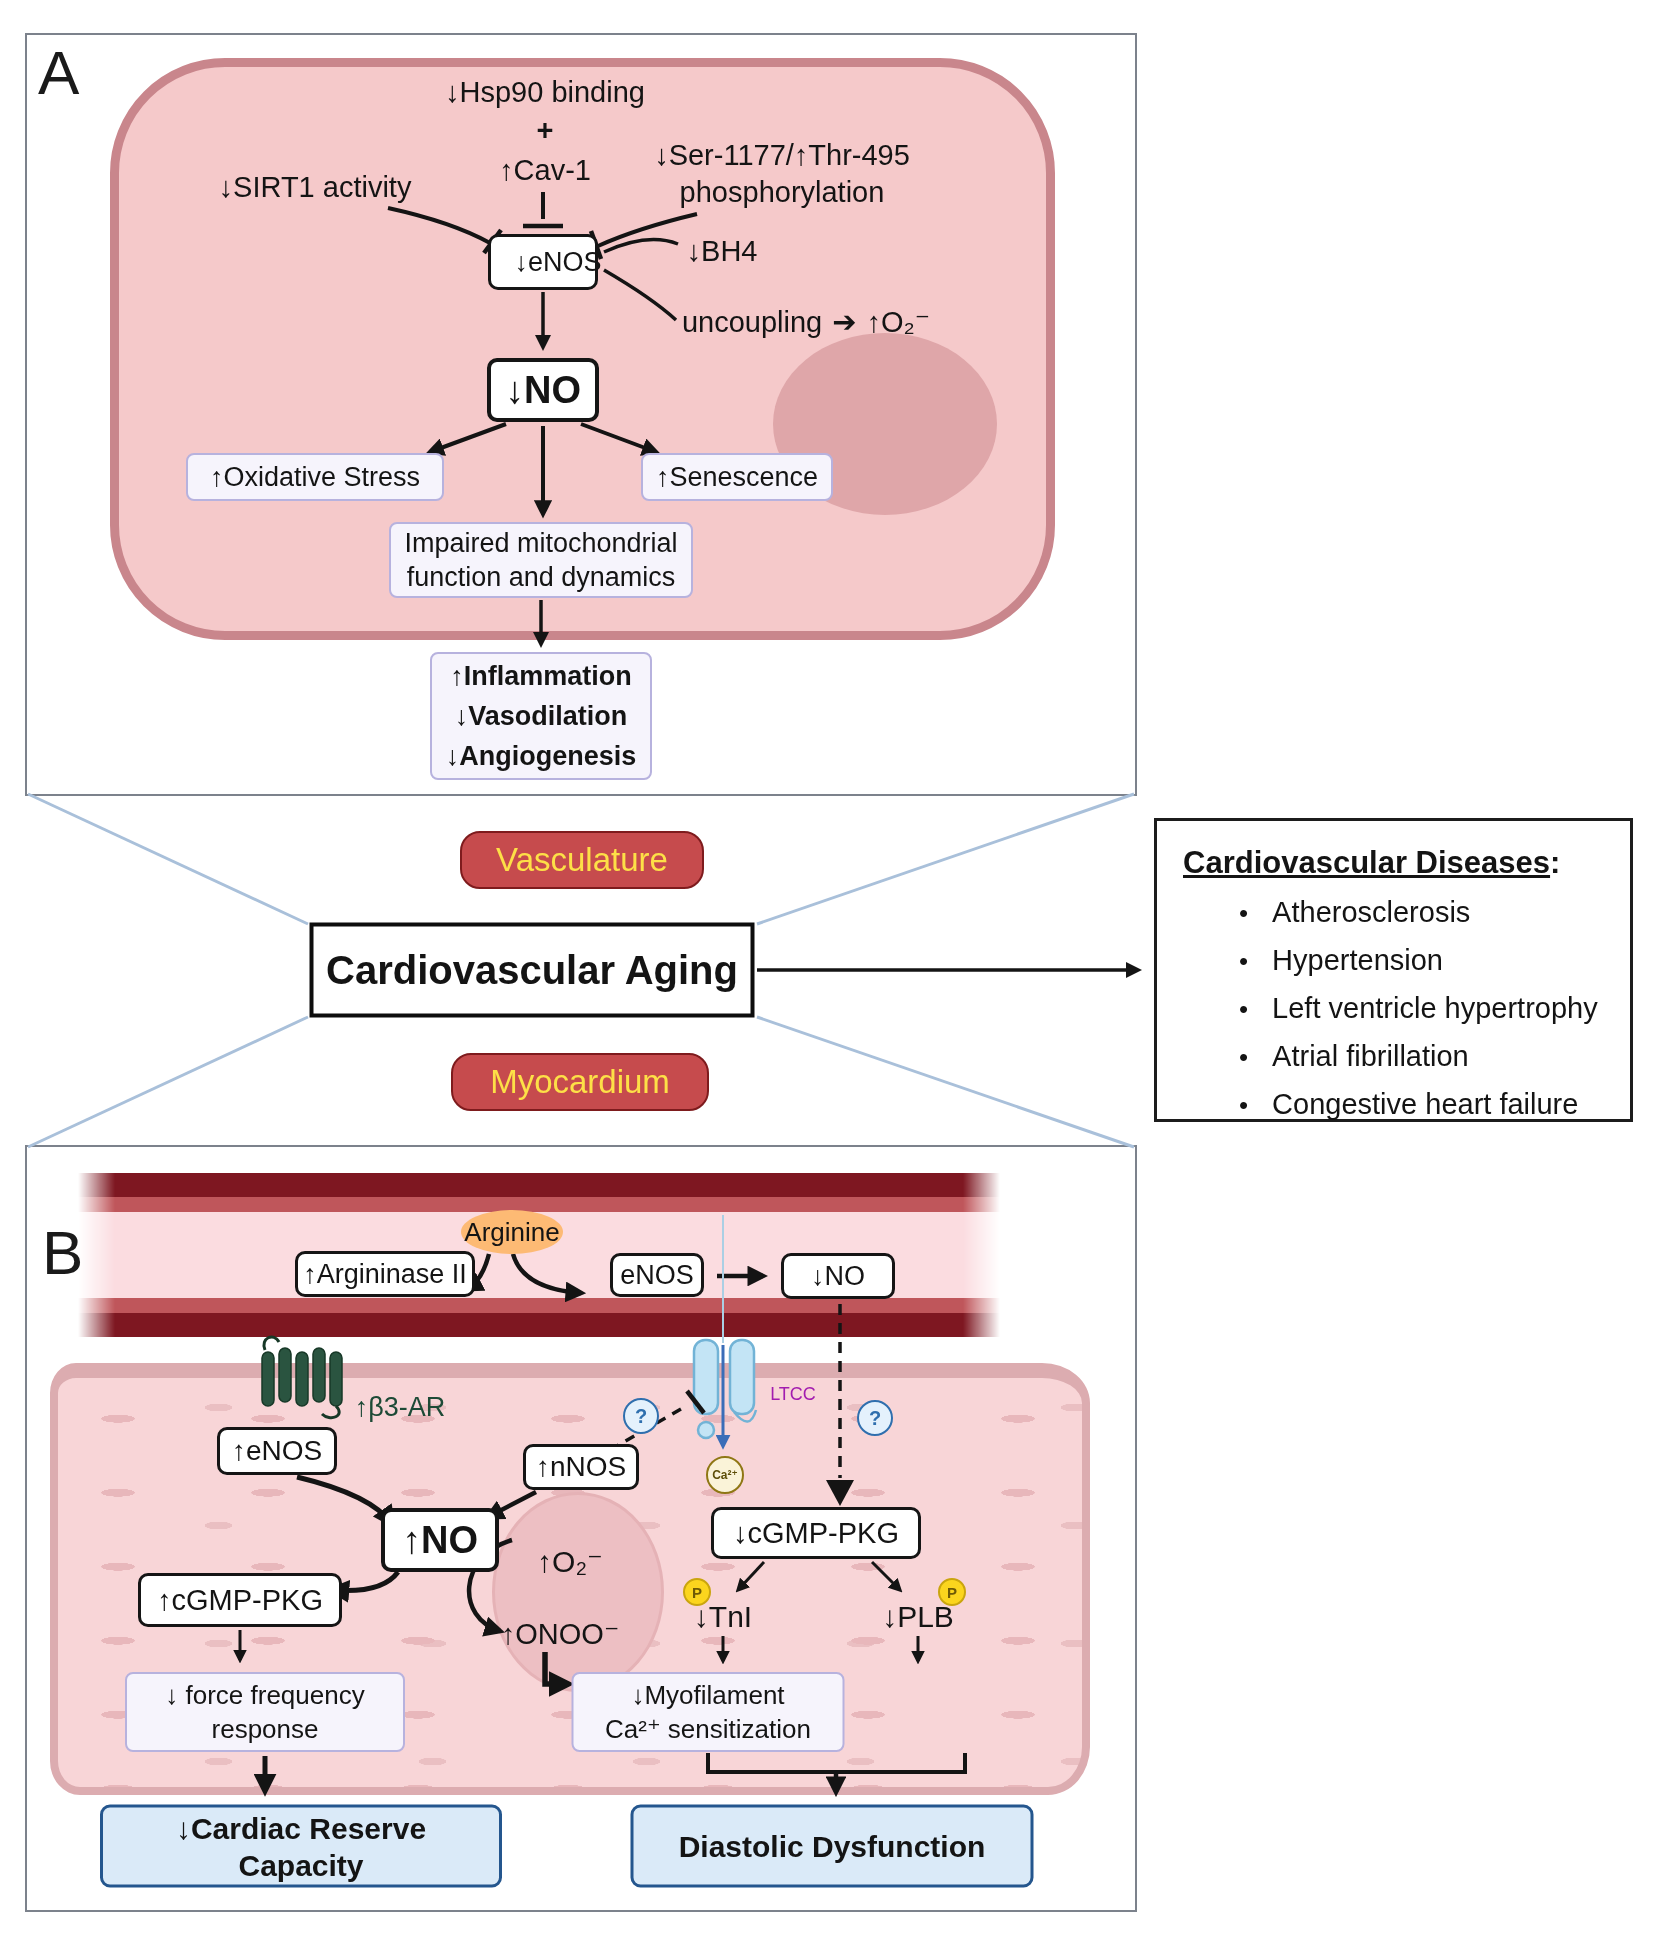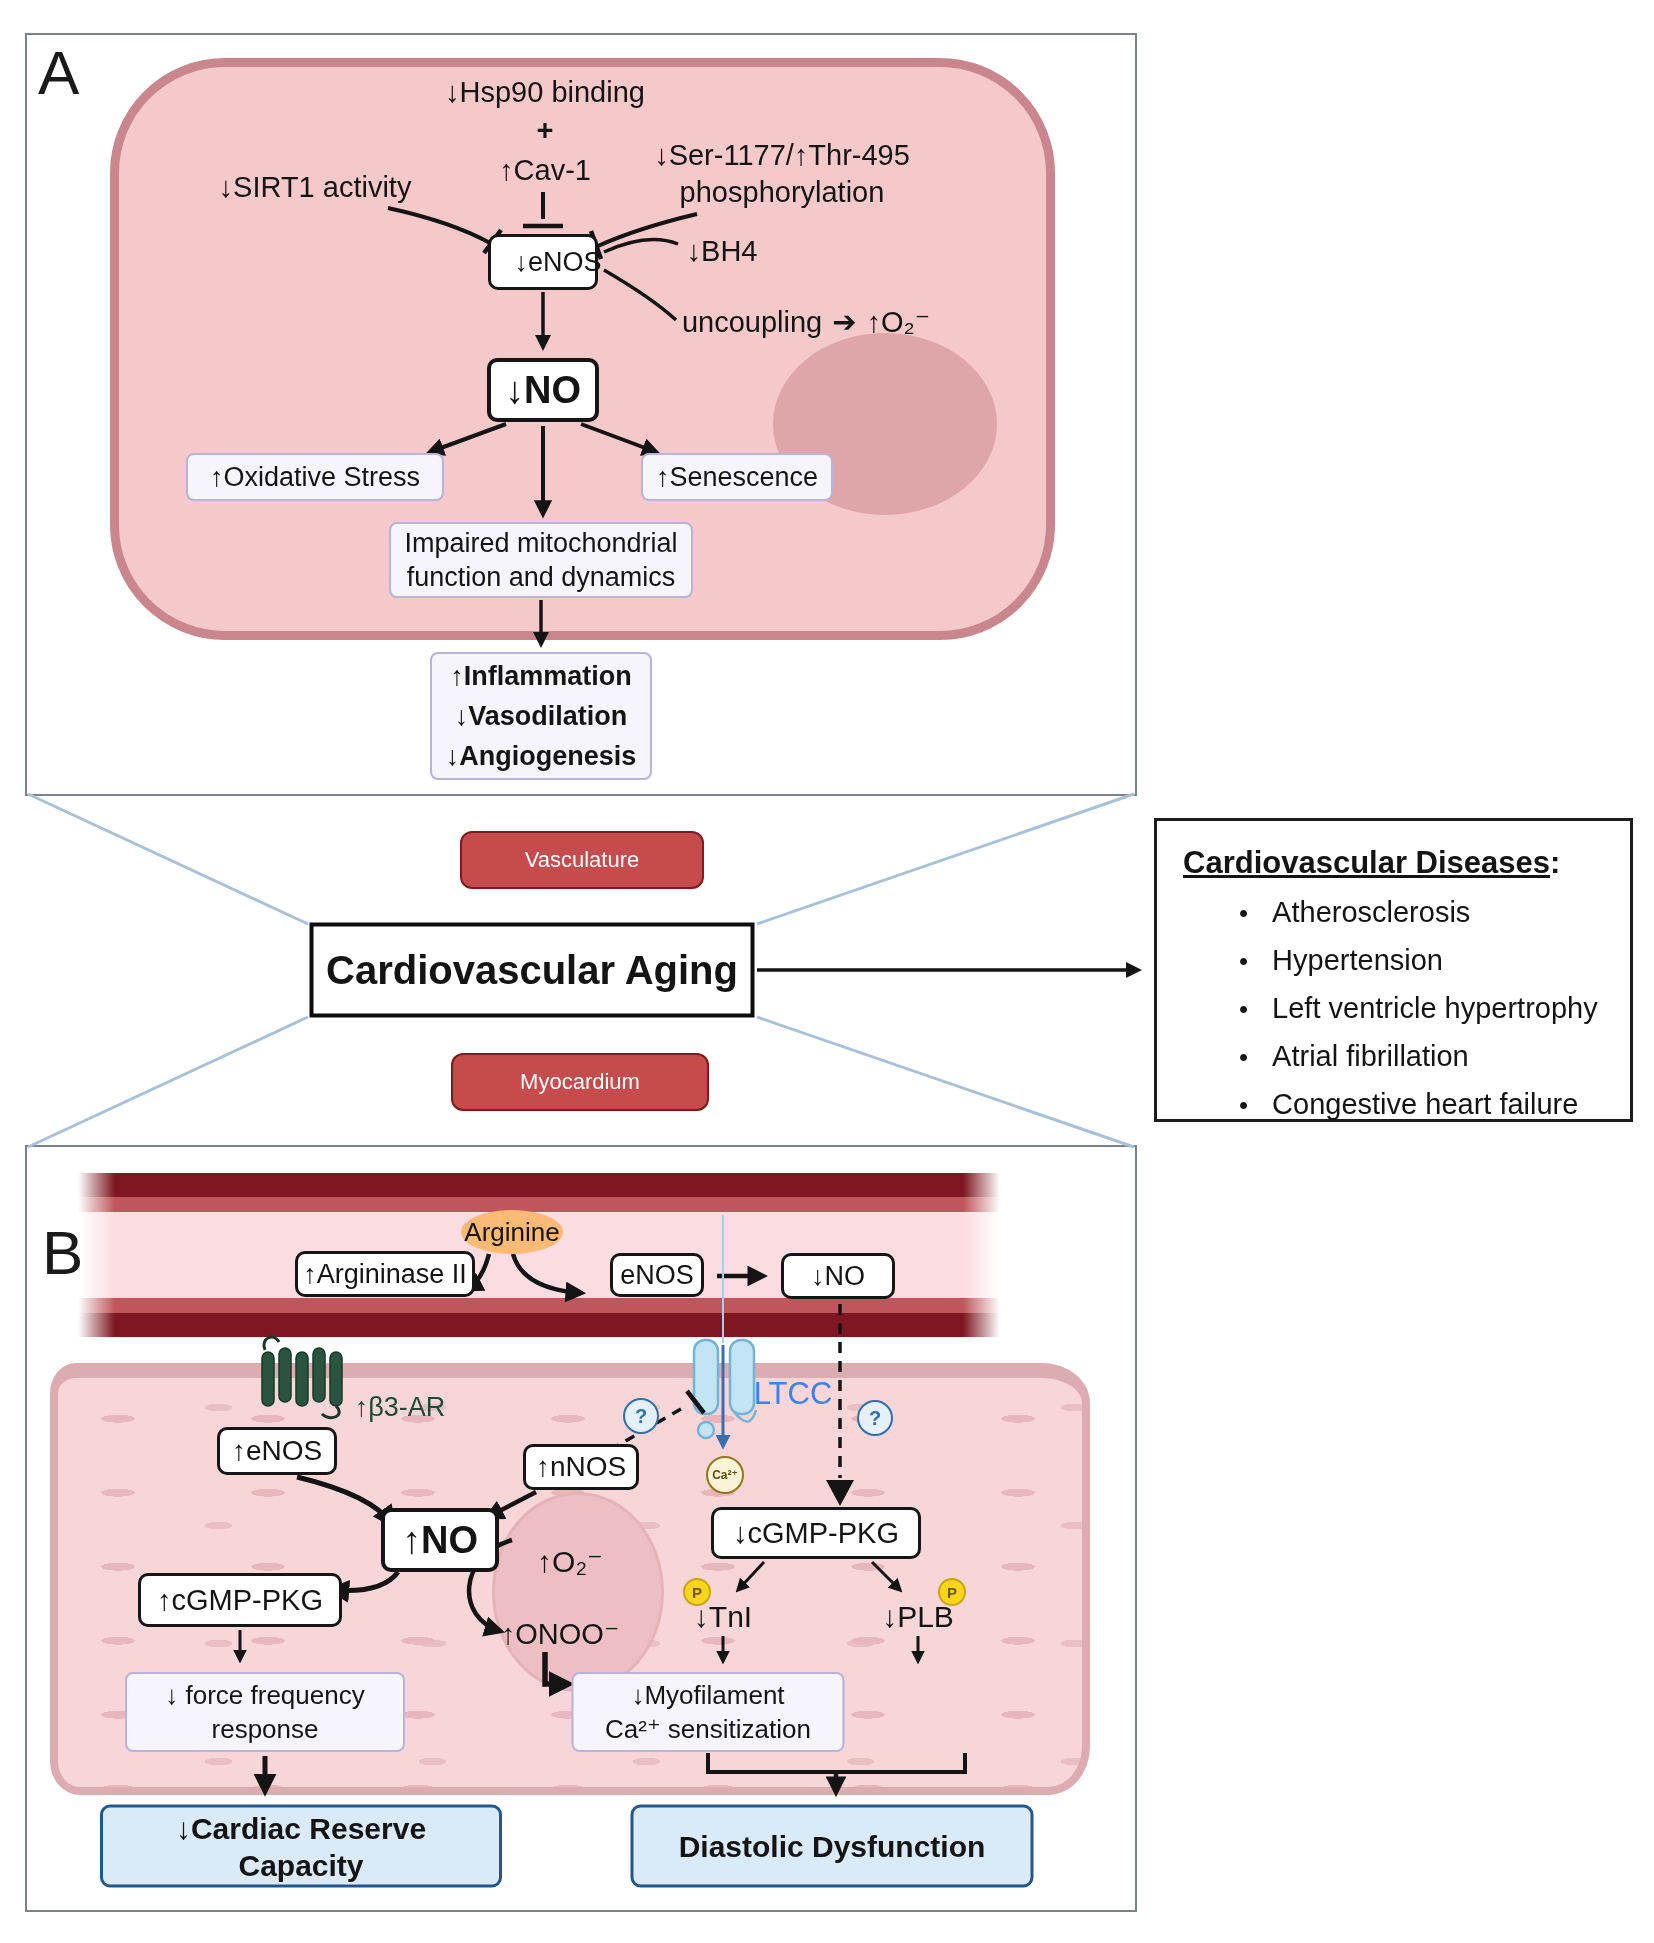--- a/index.html
+++ b/index.html
@@ -12,21 +12,21 @@
   .panel{position:absolute;background:#ffffff;border:2.5px solid #7c828c;box-sizing:border-box;}
   .panel-label{position:absolute;font-size:62px;color:#1a1a1a;line-height:1;}
   .cell{position:absolute;background:#f5c9ca;border:9px solid #c9868c;border-radius:115px;box-sizing:border-box;}
   .nucleus{position:absolute;background:#dfa6a9;border-radius:50%;}
   .t{font-size:29px;}
   .box-white{background:#ffffff;border:3px solid #151515;border-radius:10px;font-size:27px;box-sizing:border-box;}
   .box-white.big{border-width:4px;font-size:38px;font-weight:bold;}
   .box-lav{background:#f6f4fc;border:2.5px solid #b7b2de;border-radius:8px;font-size:27px;box-sizing:border-box;line-height:34px;}
   .box-lav.bold3{font-weight:bold;line-height:40px;}
   .box-blue{background:#daeaf8;border:3px solid #24568e;border-radius:10px;font-size:30px;font-weight:bold;box-sizing:border-box;line-height:37px;}
-  .badge{background:#c64b4d;border:2.5px solid #7e1b1d;border-radius:12px;color:#ffffff;font-size:22px;}
+  .badge{background:#c64b4d;border:2.5px solid #7e1b1d;border-radius:20px;color:#fde047;font-size:33px;}
   .cvbox{background:#ffffff;border:4px solid #0d0d0d;font-size:40px;font-weight:bold;box-sizing:border-box;}
   .disease-box{position:absolute;background:#ffffff;border:3px solid #1c1c1c;box-sizing:border-box;padding:24px 20px 16px 26px;}
   .disease-title{font-size:31px;font-weight:bold;}
   .disease-title .und{text-decoration:underline;}
   .bullet-row{display:flex;align-items:baseline;padding-left:56px;margin-top:15px;font-size:29px;}
   .bullet-row .dot{font-size:26px;margin-right:24px;}
   .vessel{position:absolute;left:78px;top:1173px;width:922px;height:164px;
     background:linear-gradient(180deg,#7e1721 0 14.6%,#bf565b 14.6% 23.7%,#fbdce0 23.7% 76.2%,#bf565b 76.2% 85.3%,#7e1721 85.3% 100%);
     -webkit-mask-image:linear-gradient(90deg,transparent 0,#000 4%,#000 96%,transparent 100%);
     mask-image:linear-gradient(90deg,transparent 0,#000 4%,#000 96%,transparent 100%);}
@@ -143,21 +143,21 @@
     <path d="M78 76 C 88 86 72 92 64 84" fill="none" stroke="#173827" stroke-width="3"></path>
   </svg>
   <div class="ctr t greentext z5" style="left:400px;top:1407px;font-size:27px;">↑β3-AR</div>
 
   <svg class="abs z3" style="left:692px;top:1338px;" width="66" height="104" viewBox="0 0 66 104">
     <rect x="2" y="2" width="24" height="74" rx="11" fill="#c3e4f5" stroke="#72b3d6" stroke-width="2.5"></rect>
     <rect x="38" y="2" width="24" height="74" rx="11" fill="#c3e4f5" stroke="#72b3d6" stroke-width="2.5"></rect>
     <path d="M42 74 q 16 20 22 -2" fill="none" stroke="#72b3d6" stroke-width="2.5"></path>
     <circle cx="14" cy="92" r="8" fill="#c3e4f5" stroke="#72b3d6" stroke-width="2.5"></circle>
   </svg>
-  <div class="ctr z5 greentext" style="left:793px;top:1394px;font-size:31px;color:#3b82f6;">LTCC</div>
+  <div class="ctr z5 greentext" style="left:793px;top:1394px;font-size:18px;color:#a21caf;">LTCC</div>
   <div class="ctr cacircle z5" style="left:725px;top:1475px;width:38px;height:38px;">Ca²⁺</div>
 
   <div class="ctr qcircle z5" style="left:641px;top:1416px;width:36px;height:36px;">?</div>
   <div class="ctr qcircle z5" style="left:875px;top:1418px;width:36px;height:36px;">?</div>
 
   <div class="ctr box-white z5" style="left:277px;top:1451px;width:120px;height:48px;font-size:28px;">↑eNOS</div>
   <div class="ctr box-white z5" style="left:581px;top:1467px;width:116px;height:46px;font-size:28px;">↑nNOS</div>
   <div class="ctr box-white big z5" style="left:440px;top:1540px;width:118px;height:64px;">↑NO</div>
   <div class="ctr t z5" style="left:570px;top:1561px;font-size:30px;">↑O₂⁻</div>
   <div class="ctr t z5" style="left:560px;top:1634px;">↑ONOO⁻</div>

